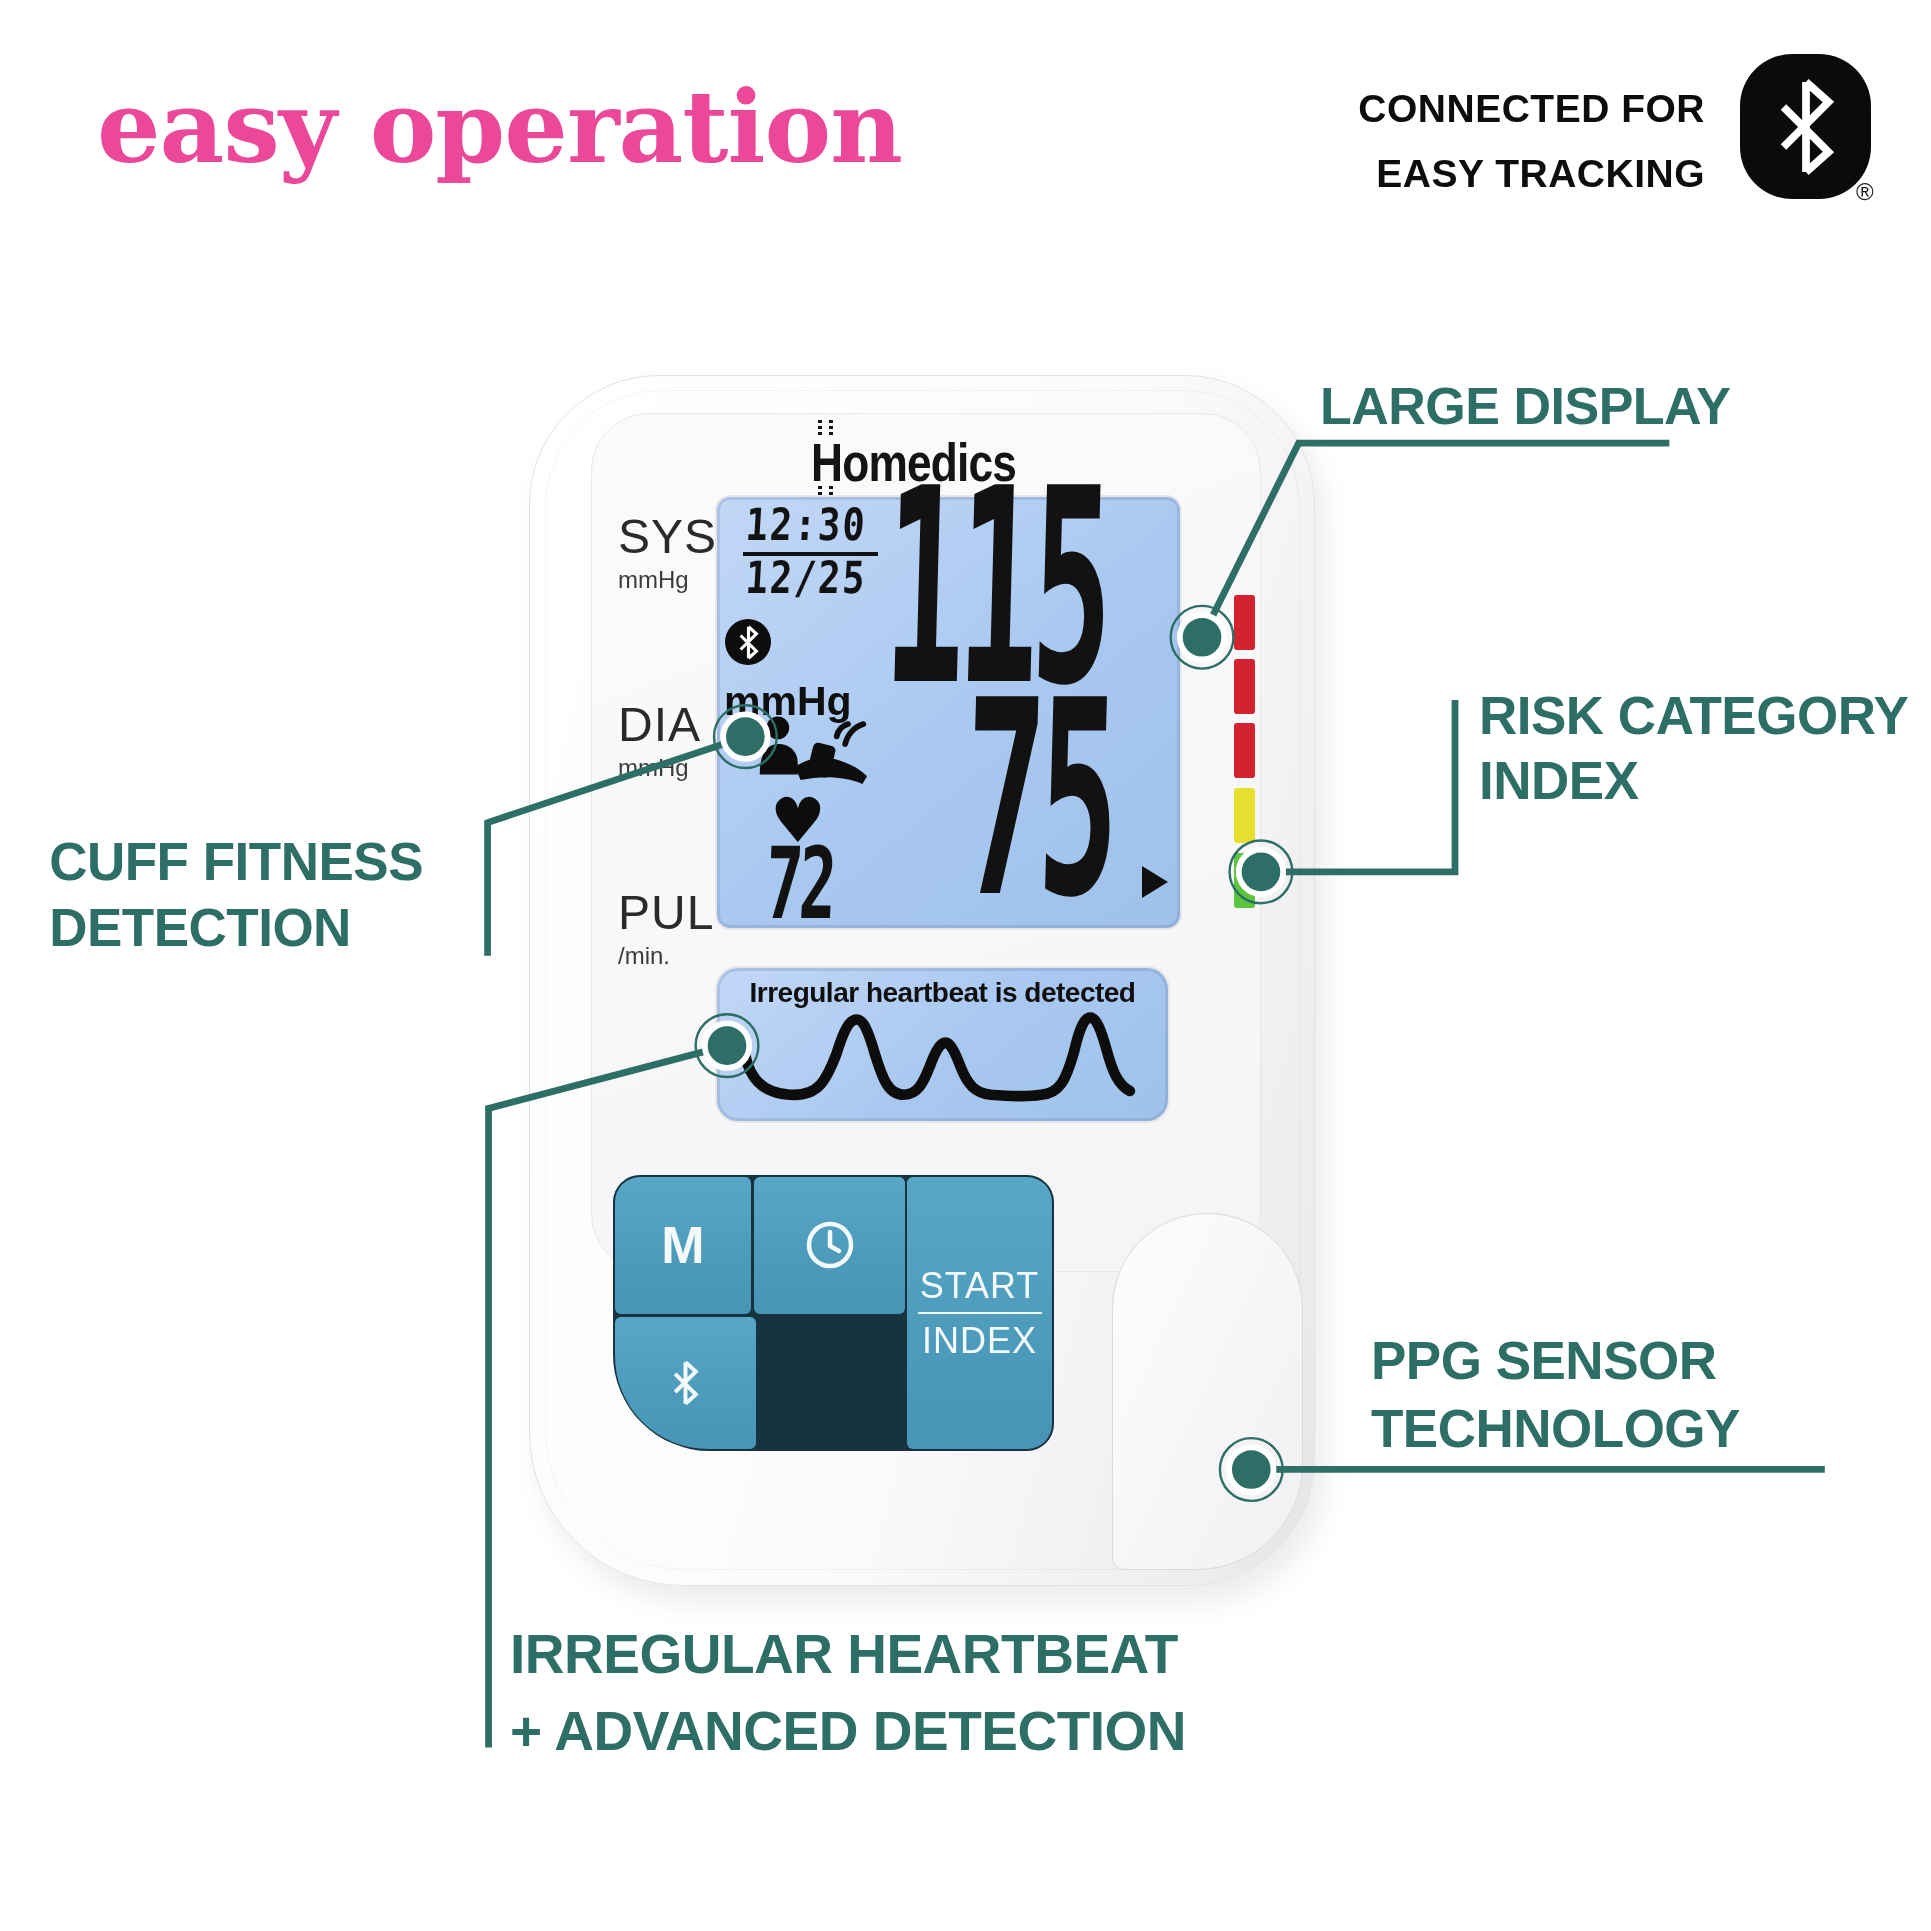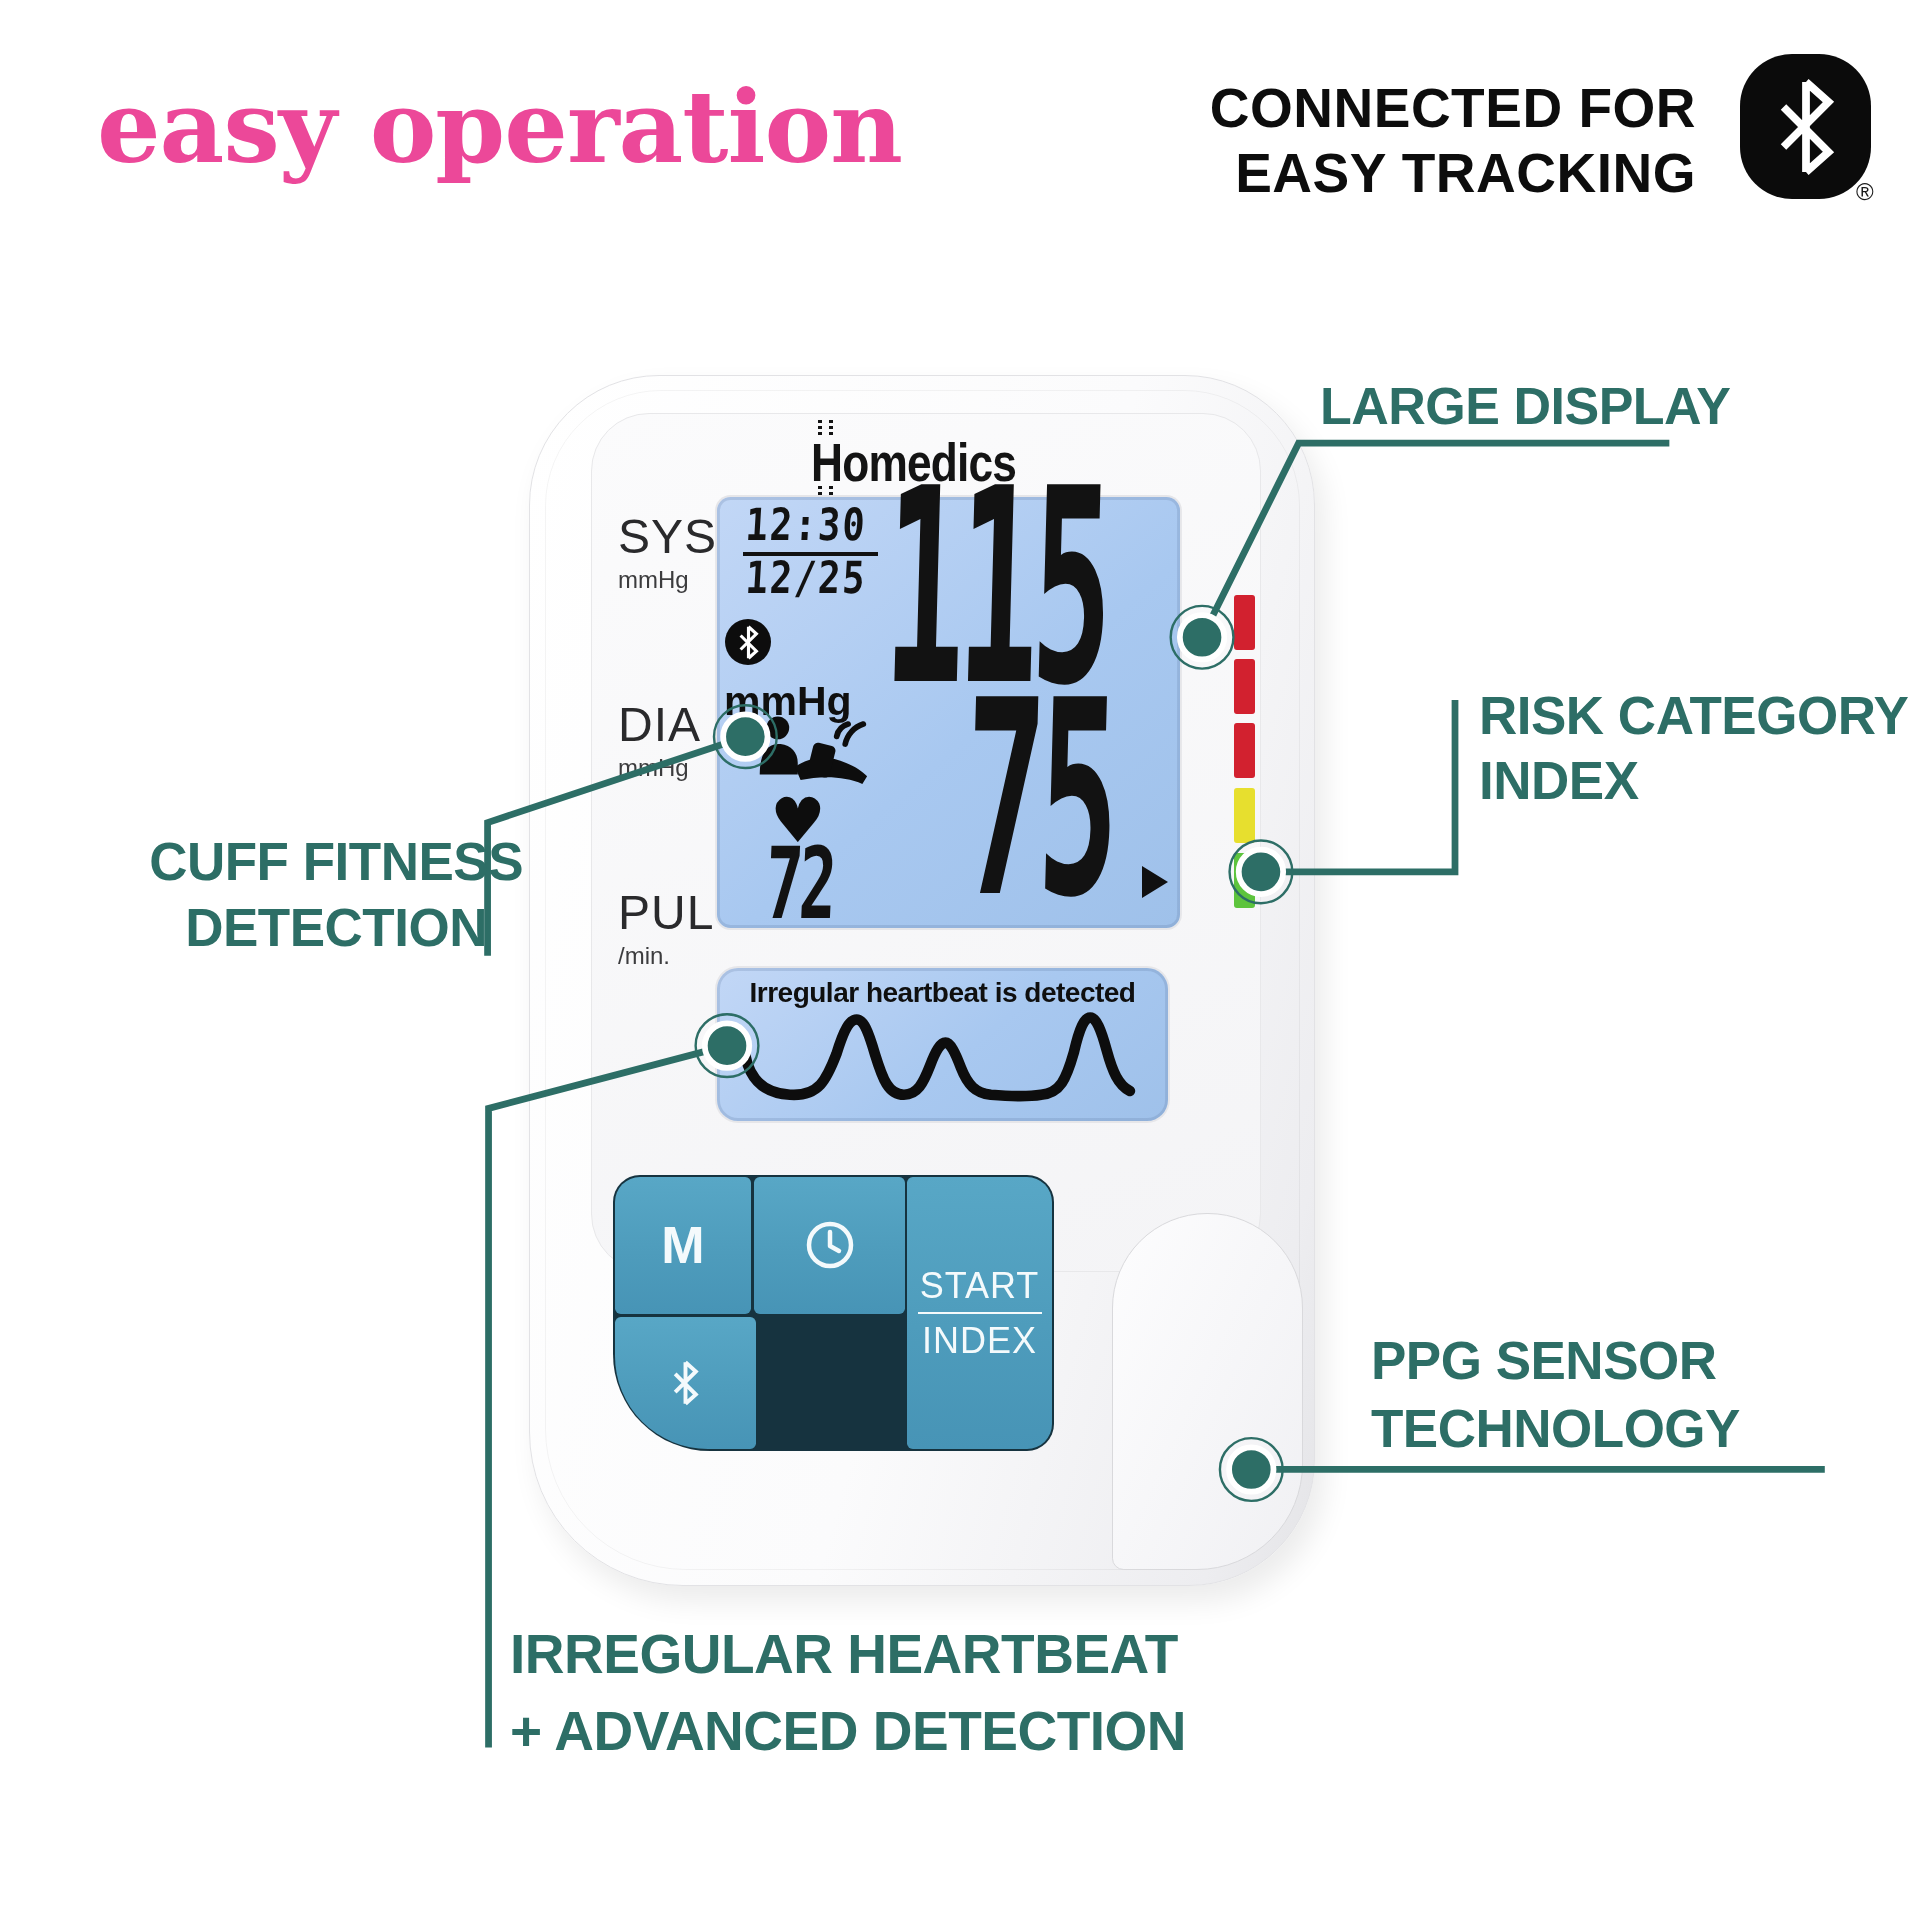--- a/index.html
+++ b/index.html
@@ -2,21 +2,21 @@
 <html><head>
 <meta charset="utf-8">
 <style>
   html,body{margin:0;padding:0;background:#ffffff;}
   #canvas{position:relative;width:1931px;height:1931px;background:#ffffff;overflow:hidden;
           font-family:"Liberation Sans",sans-serif;}
 
   
   .page-title{position:absolute;left:97px;top:68px;font-family:"DejaVu Serif",serif;
               font-weight:bold;font-size:100px;color:#ec4899;letter-spacing:-1px;}
-  .connected{position:absolute;right:235px;top:76px;text-align:right;font-size:55px;
+  .connected{position:absolute;right:226px;top:76px;text-align:right;font-size:39px;
              line-height:65px;font-weight:bold;color:#0d0d0d;letter-spacing:0.5px;}
   .bt-logo{position:absolute;left:1740px;top:54px;width:131px;height:145px;background:#0b0b0b;
            border-radius:52px;display:flex;align-items:center;justify-content:center;}
   .reg-mark{position:absolute;left:1856px;top:178px;font-size:24px;color:#1a1a1a;}
 
   
   .device{position:absolute;left:529px;top:375px;width:784px;height:1209px;
           border-radius:130px 130px 126px 154px;
           background:linear-gradient(105deg,#ffffff 0%,#fbfbfc 55%,#ededf0 90%,#e4e4e7 100%);
           border:1px solid #e2e2e5;box-shadow:9.7px 15.4px 29px rgba(0,0,0,.08);}
@@ -77,21 +77,21 @@
   .btn-bt{left:1.9px;top:142px;width:141px;height:132px;border-radius:5.8px 5.8px 5.8px 93px;}
   .btn-user{left:146px;top:142px;width:148px;height:132px;border-radius:5.8px;font-size:32px;font-weight:600;letter-spacing:0.5px;}
   .ss-text{font-size:36px;letter-spacing:1px;line-height:1.1;}
   .ss-line{width:124px;height:0;border-top:2.9px solid #f4fafc;margin:6.8px 0;}
 
   
   .overlay{position:absolute;left:0;top:0;width:1931px;height:1931px;z-index:40;pointer-events:none;}
   .callout{position:absolute;z-index:50;color:#2d6e66;font-weight:bold;letter-spacing:-0.5px;}
   .co-large{left:1320px;top:376px;font-size:52px;}
   .co-risk{left:1479px;top:683px;font-size:53px;line-height:65px;}
-  .co-cuff{right:1408px;top:829px;font-size:53px;line-height:66px;text-align:center;white-space:nowrap;}
+  .co-cuff{right:1508px;top:829px;font-size:53px;line-height:66px;text-align:left;white-space:nowrap;}
   .co-ppg{left:1371px;top:1327px;font-size:53px;line-height:68px;}
   .co-irr{left:510px;top:1616px;font-size:55px;line-height:77px;white-space:nowrap;}
 </style>
 </head>
 <body>
 
 <div id="canvas">
 
   <div class="page-title">easy operation</div>
   <div class="connected">

